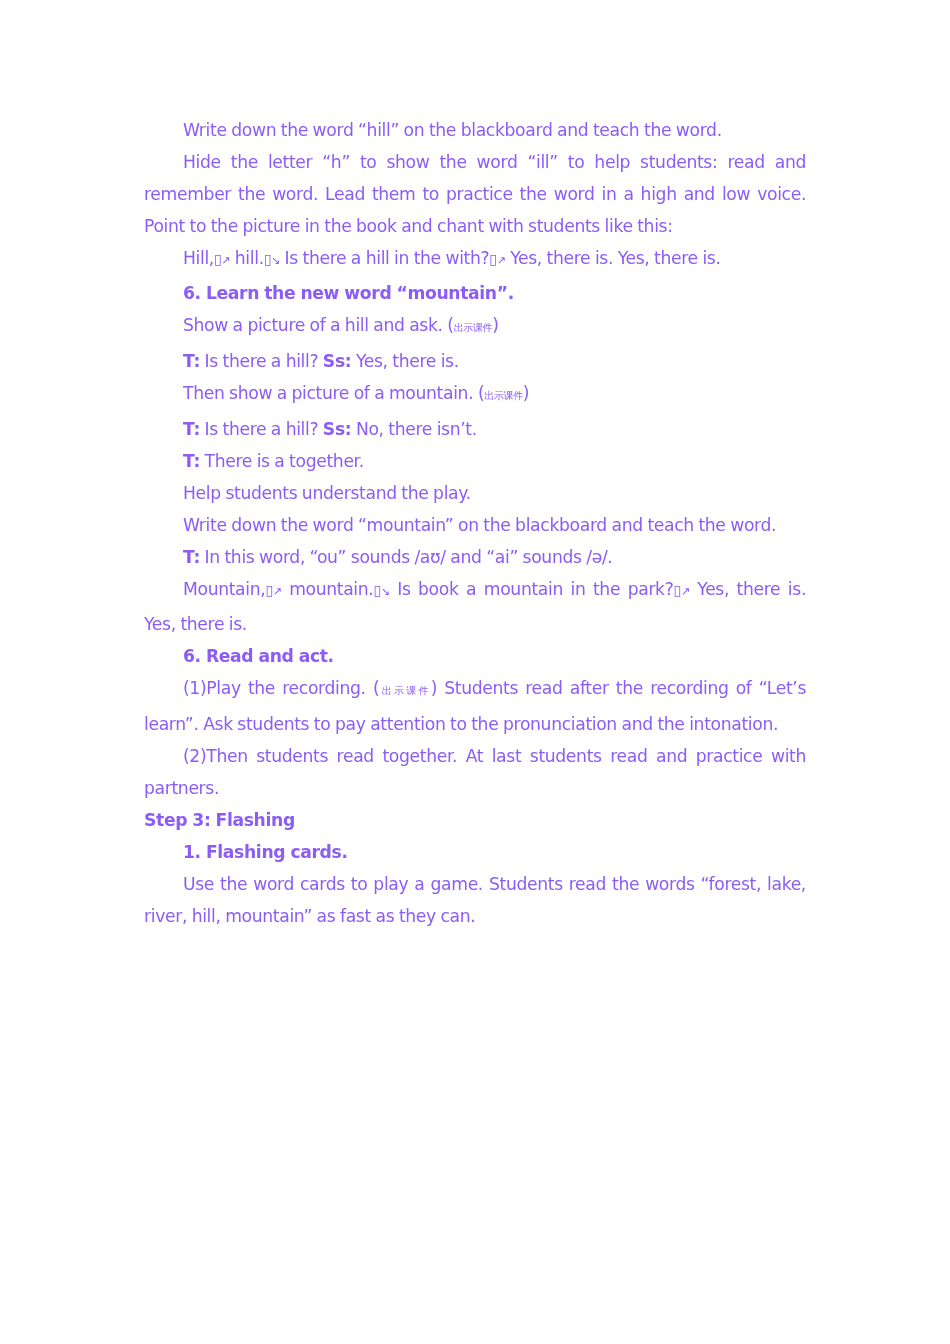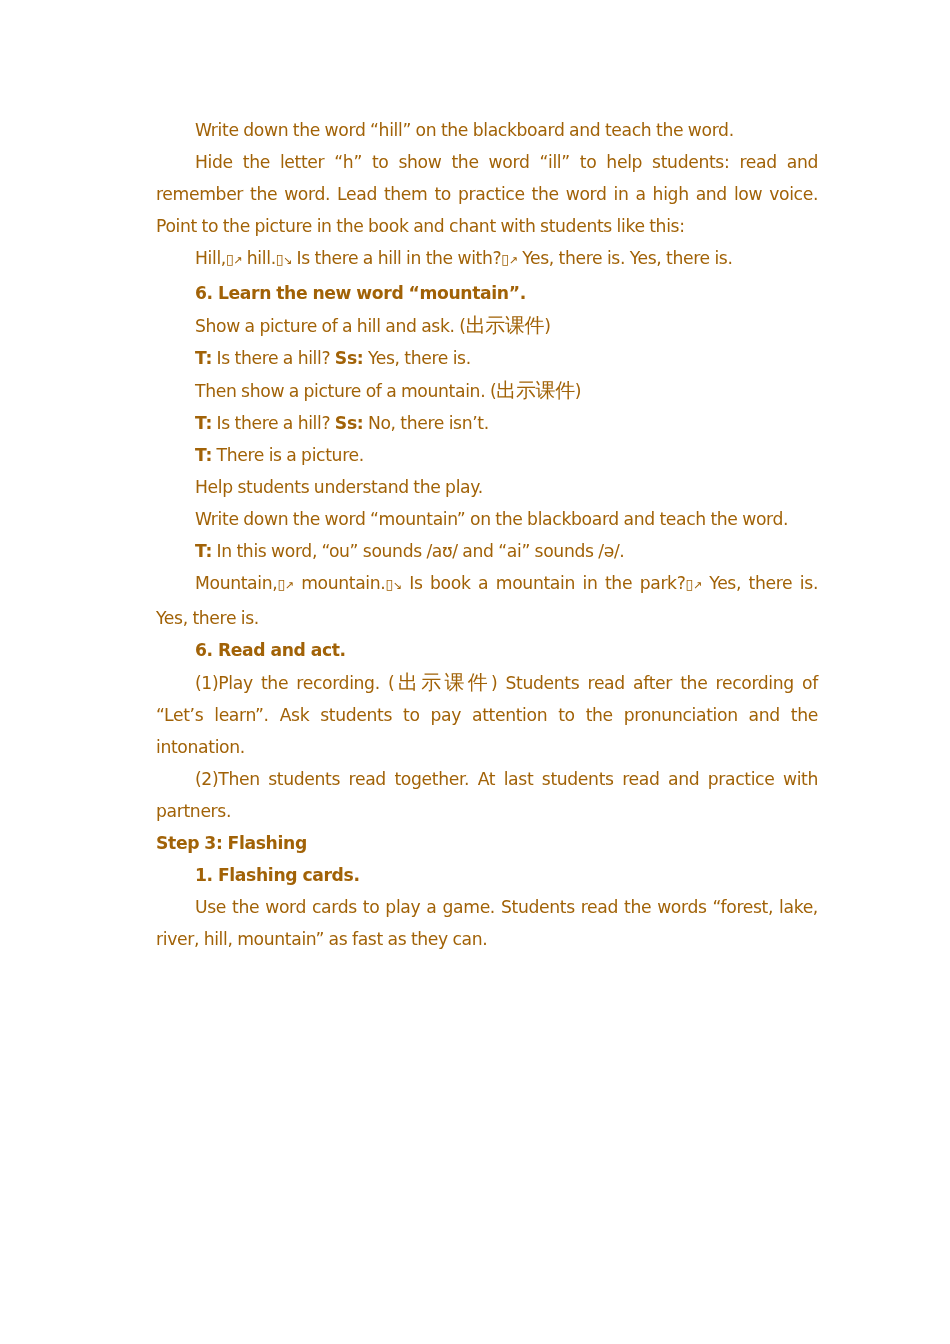--- a/index.html
+++ b/index.html
@@ -1,32 +1,32 @@
 <!DOCTYPE html>
 <html><head>
   <meta charset="utf-8">
   <style>
     html, body { margin: 0; padding: 0; background: #ffffff; }
     body { width: 950px; height: 1344px; position: relative; overflow: hidden; }
     .page {
       position: absolute;
-      left: 156px;
+      left: 144px;
       top: 114px;
       width: 662px;
       font-family: "DejaVu Sans", sans-serif;
       font-size: 17.2px;
       line-height: 32px;
-      color: #a16207;
+      color: #8b5cf6;
       letter-spacing: -0.35px;
       word-spacing: -0.5px;
     }
     .p { margin: 0; text-align: justify; text-align-last: left; }
     .ind { text-indent: 39px; }
     .b { font-weight: bold; }
-    .cn { font-family: Liberation Sans, sans-serif; font-size: 20px; }
+    .cn { font-family: Liberation Mono, monospace; font-size: 10px; }
     .box { font-size: 14px; }
     .arr { font-size: 11px; }
   </style>
 </head>
 <body>
 
 <div class="page">
 
   <p class="p ind">Write down the word “hill” on the blackboard and teach the word.</p>
 
@@ -48,21 +48,21 @@
 
   <p class="p ind">
     <span>Then show a picture of a mountain. (</span><span class="cn">出示课件</span><span>)</span>
   </p>
 
   <p class="p ind">
     <span class="b">T:</span><span> Is there a hill? </span><span class="b">Ss:</span><span> No, there isn’t.</span>
   </p>
 
   <p class="p ind">
-    <span class="b">T:</span><span> There is a picture.</span>
+    <span class="b">T:</span><span> There is a together.</span>
   </p>
 
   <p class="p ind">Help students understand the play.</p>
 
   <p class="p ind">Write down the word “mountain” on the blackboard and teach the word.</p>
 
   <p class="p ind">
     <span class="b">T:</span><span> In this word, “ou” sounds /aʊ/ and “ai” sounds /ə/.</span>
   </p>
 

